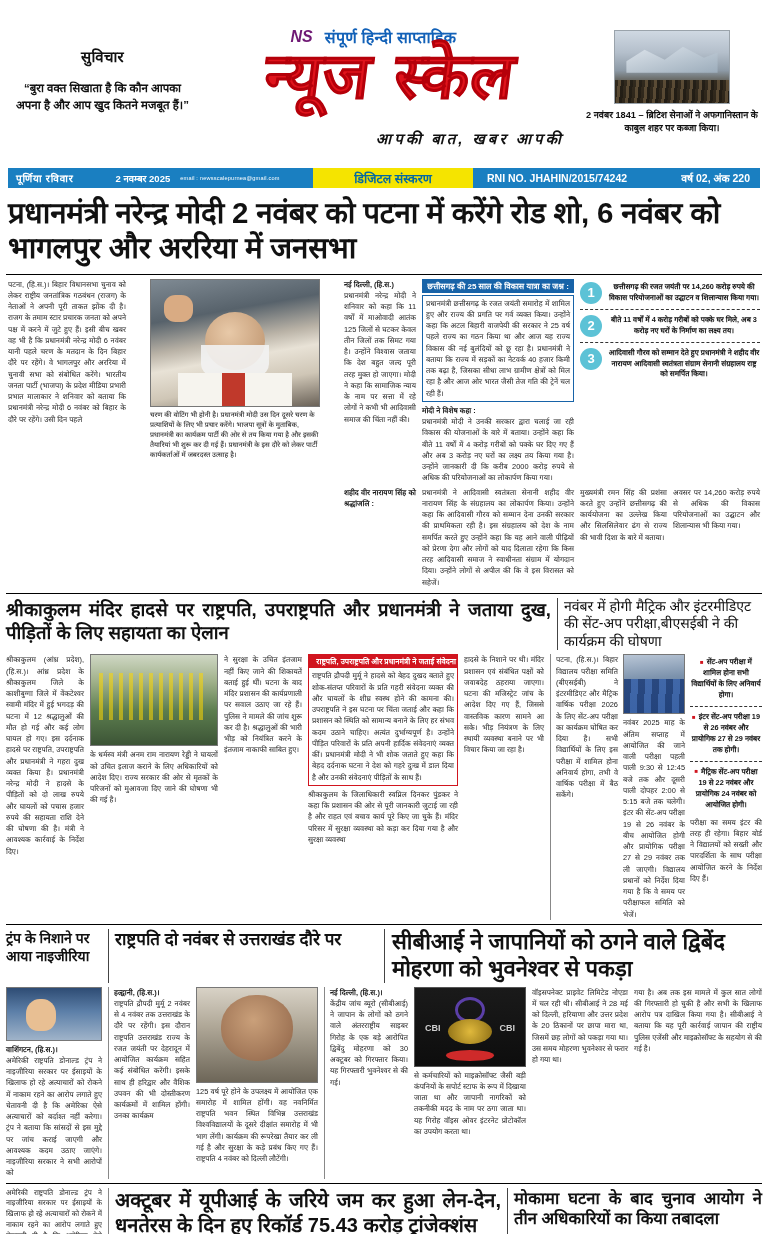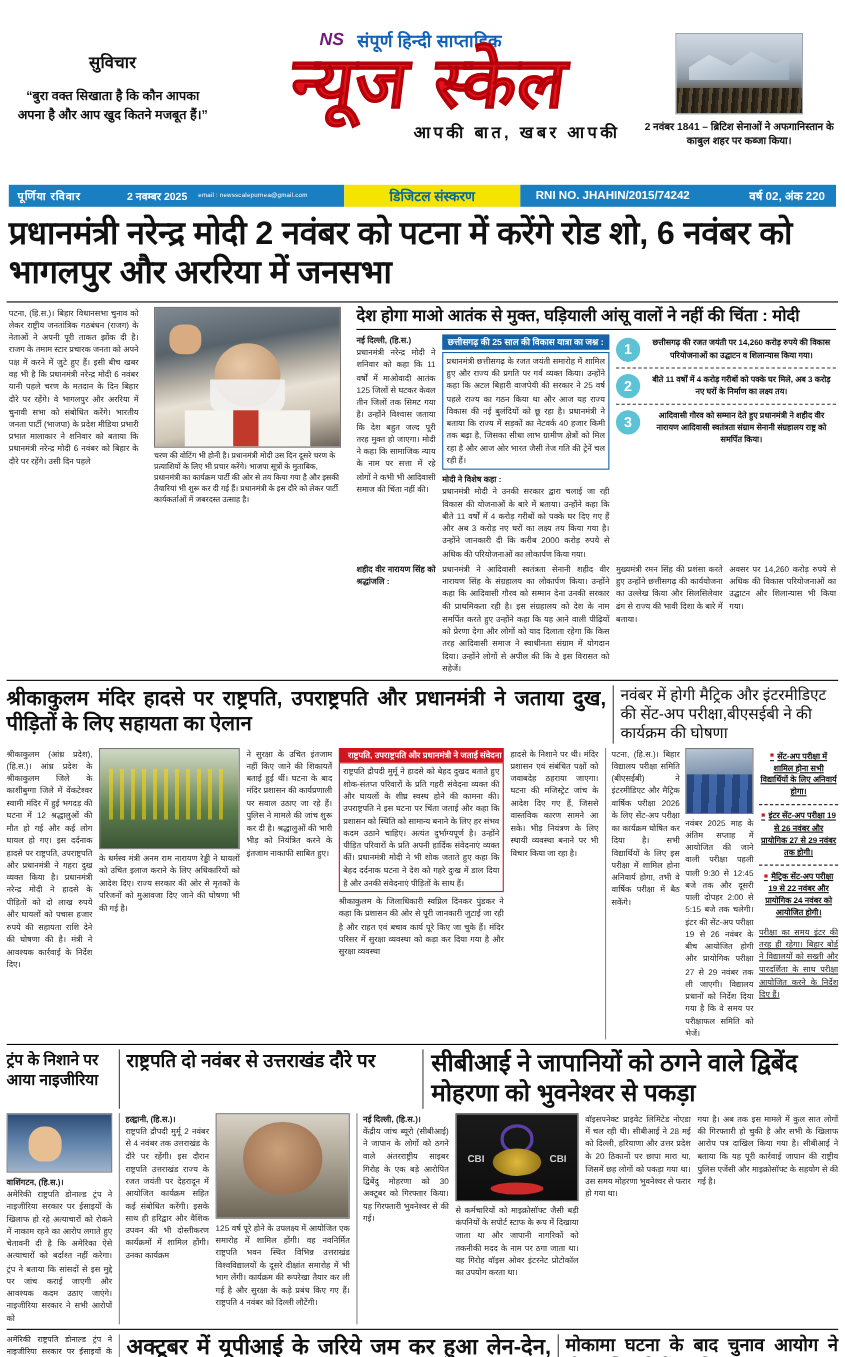--- a/index.html
+++ b/index.html
@@ -22,21 +22,21 @@
   .mh-logo-row { position: relative; display: inline-block; }
   .mh-title {
     font-size: 64px; font-weight: bold; color: #e0141c;
     font-family: "DejaVu Sans", sans-serif;
     letter-spacing: 1px; line-height: 1.0;
     transform: skewX(-7deg);
     -webkit-text-stroke: 1px #b5000a;
     display: inline-block;
   }
   .mh-mark { position: absolute; left: 50%; top: -16px; margin-left: -100px; font-size: 16px; color: #701a75; font-style: italic; font-weight: bold; }
-  .mh-tagline-bot { font-size: 15px; font-weight: bold; margin-top: 1px; letter-spacing: 3px; text-align: right; padding-right: 22px; }
+  .mh-tagline-bot { font-size: 15px; font-weight: bold; margin-top: 20px; letter-spacing: 3px; text-align: right; padding-right: 22px; font-style: italic; }
   .mh-right { width: 172px; text-align: center; padding-top: 22px; }
   .mh-photo {
     width: 116px; height: 74px; margin: 0 auto 5px auto;
     background: linear-gradient(180deg,#cfd8e2 0%,#b4bfcb 30%,#8d9aa6 55%,#5d5a50 72%,#3a3228 100%);
     border: 1px solid #9aa3ab; position: relative; overflow: hidden;
   }
   .mh-photo:after {
     content:""; position:absolute; left:0; bottom:0; width:100%; height:32%;
     background: repeating-linear-gradient(95deg, #2d2519 0 3px, #5a4a33 3px 6px, #1f1a12 6px 9px);
     opacity:.92;
@@ -63,21 +63,21 @@
     font-size: 29.5px; font-weight: bold; line-height: 1.18;
     text-align: left; padding: 4px 2px 6px 2px; letter-spacing: -.2px;
   }
   .rule { border-top: 1.6px solid #000; margin: 2px 0 4px 0; }
 
   
   .body-col { font-size: 7.4px; line-height: 1.52; text-align: justify; color: #1b1b1b; }
   .body-col b, .dateline { font-weight: bold; }
 
   
-  .s1 { display: flex; gap: 14px; padding: 0 2px; }
+  .s1 { display: flex; gap: 24px; padding: 0 2px; }
   .s1-col1 { width: 118px; }
   .s1-mid { width: 170px; }
   .s1-photo {
     width: 100%; height: 128px;
     background: linear-gradient(170deg,#7f8a93 0%,#57626b 28%,#b9b2a6 48%,#e8e2d6 60%,#cfc6b6 78%,#6a6258 100%);
     border: 1px solid #777; position: relative; overflow: hidden;
   }
   .s1-photo .face { position:absolute; left:32%; top:26%; width:36%; height:46%; border-radius:50%; background: radial-gradient(circle at 40% 35%, #e8c9a8, #b98e68); }
   .s1-photo .beard { position:absolute; left:30%; top:52%; width:40%; height:30%; border-radius:0 0 50% 50%; background:#f2f2f2; opacity:.9;}
   .s1-photo .hand { position:absolute; left:8%; top:12%; width:17%; height:22%; border-radius:40%; background:#d9ab83; }
@@ -223,21 +223,20 @@
           <div class="face"></div>
           <div class="beard"></div>
           <div class="kurta"></div>
           <div class="scarf"></div>
       </div>
       <div class="s1-caption">
         <div style="font-size:7px;">चरण की वोटिंग भी होनी है। प्रधानमंत्री मोदी उस दिन दूसरे चरण के प्रत्याशियों के लिए भी प्रचार करेंगे। भाजपा सूत्रों के मुताबिक, प्रधानमंत्री का कार्यक्रम पार्टी की ओर से तय किया गया है और इसकी तैयारियां भी शुरू कर दी गई हैं। प्रधानमंत्री के इस दौरे को लेकर पार्टी कार्यकर्ताओं में जबरदस्त उत्साह है।</div>
       </div>
     </div>
     <div class="s1-right">
-      <div class="s1-right-head">देश होगा माओ आतंक से मुक्त, घड़ियाली आंसू वालों ने नहीं की चिंता : मोदी</div>
       <div class="s1-grid">
         <div class="s1-g1">
           <div class="body-col"><b>नई दिल्ली, (हि.स.)</b></div>
           <div class="body-col">प्रधानमंत्री नरेन्द्र मोदी ने शनिवार को कहा कि 11 वर्षों में माओवादी आतंक 125 जिलों से घटकर केवल तीन जिलों तक सिमट गया है। उन्होंने विश्वास जताया कि देश बहुत जल्द पूरी तरह मुक्त हो जाएगा। मोदी ने कहा कि सामाजिक न्याय के नाम पर सत्ता में रहे लोगों ने कभी भी आदिवासी समाज की चिंता नहीं की।</div>
         </div>
         <div class="s1-g2">
           <div class="blue-strip">छत्तीसगढ़ की 25 साल की विकास यात्रा का जश्न :</div>
           <div class="box-outline">
             <div class="body-col">प्रधानमंत्री छत्तीसगढ़ के रजत जयंती समारोह में शामिल हुए और राज्य की प्रगति पर गर्व व्यक्त किया। उन्होंने कहा कि अटल बिहारी वाजपेयी की सरकार ने 25 वर्ष पहले राज्य का गठन किया था और आज यह राज्य विकास की नई बुलंदियों को छू रहा है। प्रधानमंत्री ने बताया कि राज्य में सड़कों का नेटवर्क 40 हजार किमी तक बढ़ा है, जिसका सीधा लाभ ग्रामीण क्षेत्रों को मिल रहा है और आज ओर भारत जैसी तेज गति की ट्रेनें चल रही हैं।</div>
           </div>
@@ -302,21 +301,21 @@
       </div>
       <div class="s2-c6">
         <div style="display:flex; gap:5px;">
           <div style="width:62px;">
             <div class="body-col">पटना, (हि.स.)। बिहार विद्यालय परीक्षा समिति (बीएसईबी) ने इंटरमीडिएट और मैट्रिक वार्षिक परीक्षा 2026 के लिए सेंट-अप परीक्षा का कार्यक्रम घोषित कर दिया है। सभी विद्यार्थियों के लिए इस परीक्षा में शामिल होना अनिवार्य होगा, तभी वे वार्षिक परीक्षा में बैठ सकेंगे।</div>
           </div>
           <div style="width:62px;">
             <div class="exam-photo"></div>
             <div class="body-col" style="padding-top:3px;">नवंबर 2025 माह के अंतिम सप्ताह में आयोजित की जाने वाली परीक्षा पहली पाली 9:30 से 12:45 बजे तक और दूसरी पाली दोपहर 2:00 से 5:15 बजे तक चलेगी। इंटर की सेंट-अप परीक्षा 19 से 26 नवंबर के बीच आयोजित होगी और प्रायोगिक परीक्षा 27 से 29 नवंबर तक ली जाएगी। विद्यालय प्रधानों को निर्देश दिया गया है कि वे समय पर परीक्षाफल समिति को भेजें।</div>
           </div>
-          <div style="flex:1;text-decoration:underline;">
+          <div style="flex:1;">
             <div class="bullet-list">
               <div class="bullet-item">सेंट-अप परीक्षा में शामिल होना सभी विद्यार्थियों के लिए अनिवार्य होगा।</div>
               <div class="dashrule"></div>
               <div class="bullet-item">इंटर सेंट-अप परीक्षा 19 से 26 नवंबर और प्रायोगिक 27 से 29 नवंबर तक होगी।</div>
               <div class="dashrule"></div>
               <div class="bullet-item">मैट्रिक सेंट-अप परीक्षा 19 से 22 नवंबर और प्रायोगिक 24 नवंबर को आयोजित होगी।</div>
             </div>
             <div class="body-col" style="padding-top:3px;">परीक्षा का समय इंटर की तरह ही रहेगा। बिहार बोर्ड ने विद्यालयों को सख्ती और पारदर्शिता के साथ परीक्षा आयोजित करने के निर्देश दिए हैं।</div>
           </div>
         </div>

